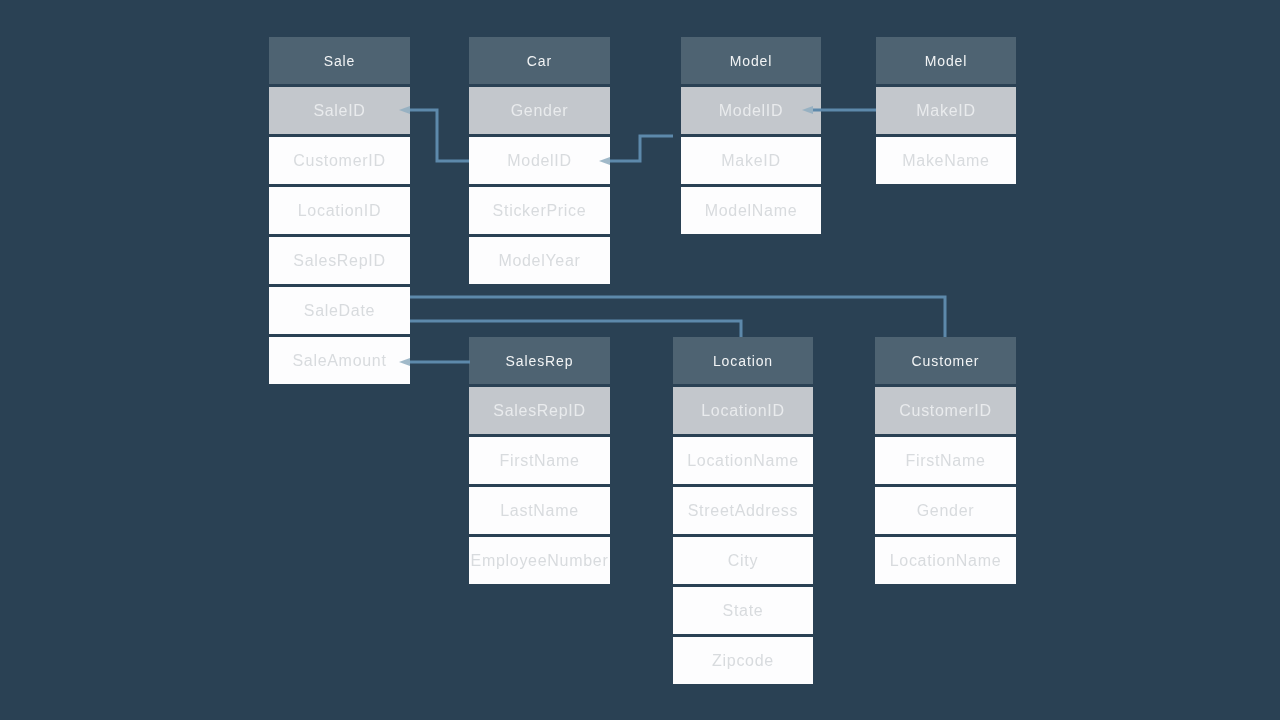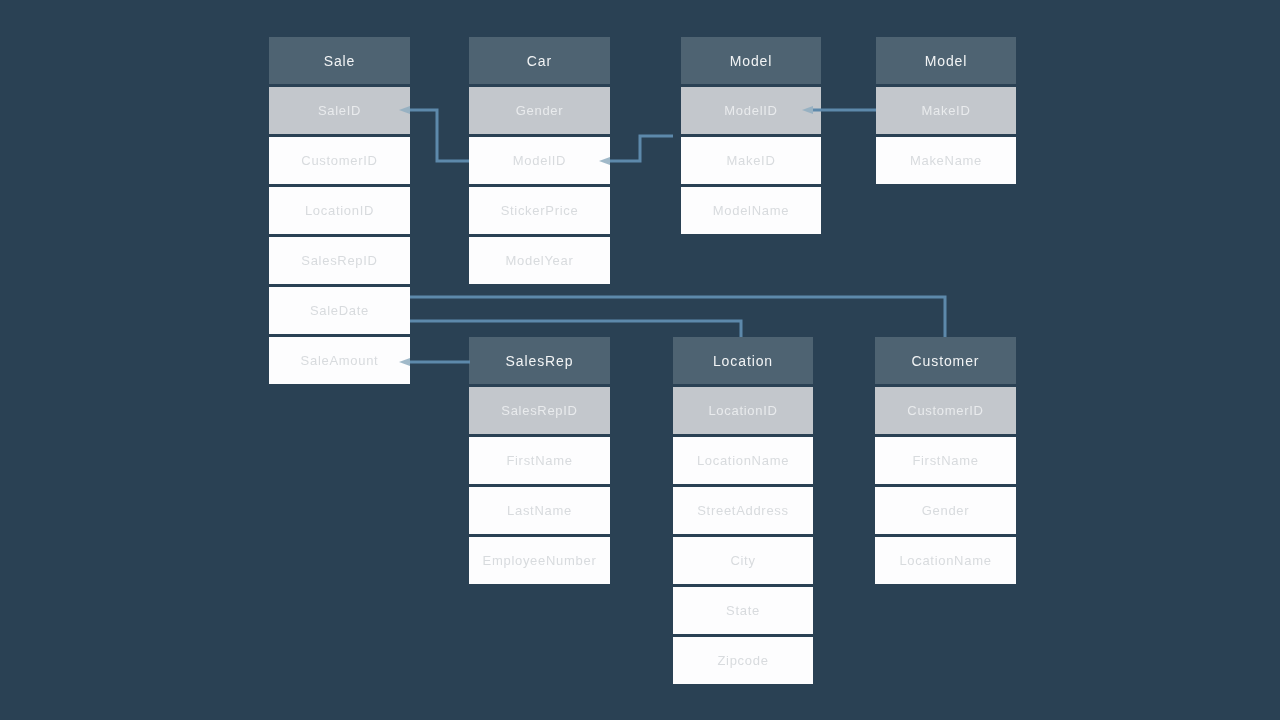--- a/index.html
+++ b/index.html
@@ -5,21 +5,21 @@
   html,body{margin:0;padding:0;background:#1c2b38;}
   .stage{
     position:relative;width:1280px;height:720px;overflow:hidden;
     background:#2a4154;
     font-family:"Liberation Sans","DejaVu Sans",sans-serif;
   }
   .er-table{position:absolute;}
   .row{
     height:47px;margin-bottom:3px;
     display:flex;align-items:center;justify-content:center;
-    font-size:13px;letter-spacing:0.7px;
+    font-size:16px;letter-spacing:0.7px;
     box-sizing:border-box;
   }
   .row.header{
     background:#4e6372;color:#f2f4f5;font-size:14px;letter-spacing:0.9px;
   }
   .row.pk{
     background:#c3c7cc;color:#e9ebed;
   }
   .row.field{
     background:#fdfdfe;color:#d8dbde;

